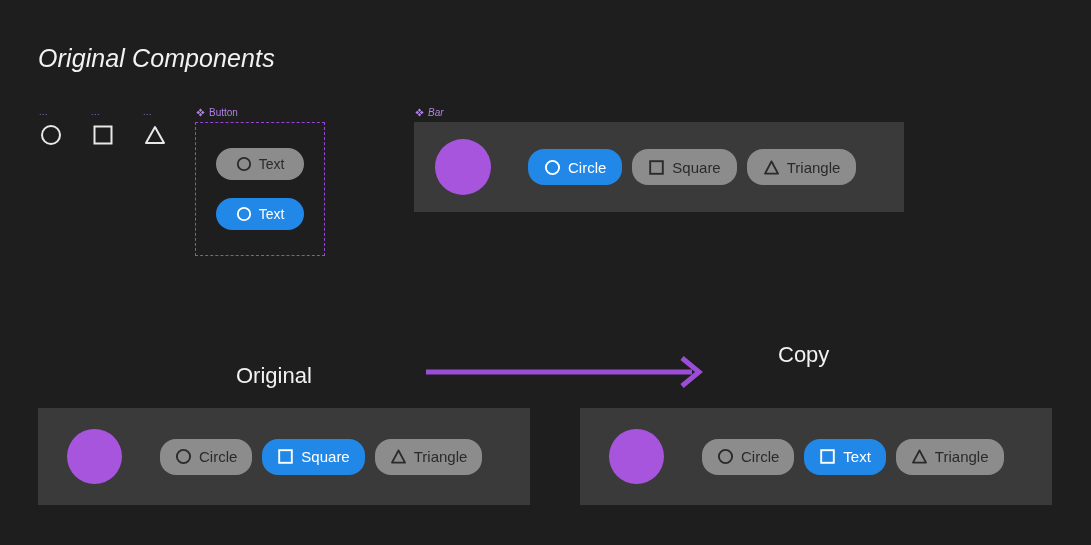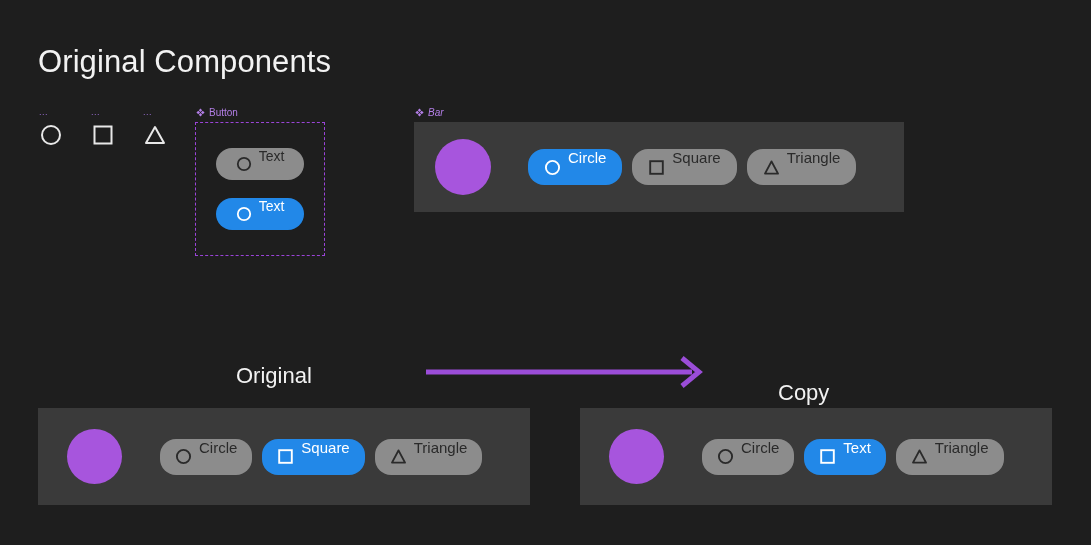--- a/index.html
+++ b/index.html
@@ -19,24 +19,25 @@
   .canvas {
     position: absolute;
     inset: 0;
   }
 
   
   .page-title {
     position: absolute;
     left: 38px;
     top: 44px;
-    font-size: 31px;
+    font-size: 25px;
     color: #f2f2f2;
     letter-spacing: 0.1px;
     white-space: nowrap;
+    font-style: italic;
   }
 
   
   .shape-strip {
     position: absolute;
     left: 38px;
     top: 108px;
     display: flex;
     gap: 24px;
   }
@@ -90,20 +91,21 @@
     display: flex;
     flex-direction: column;
     align-items: center;
     justify-content: center;
     gap: 18px;
   }
 
   
   .pill {
     display: inline-flex;
+    align-items: center;
     justify-content: center;
     gap: 7px;
     border-radius: 16px;
     box-sizing: border-box;
     white-space: nowrap;
     user-select: none;
   }
   .pill.gray {
     background: #8c8c8c;
     color: #2a2a2a;
@@ -162,21 +164,21 @@
   }
 
   
   .mid-label {
     position: absolute;
     font-size: 22px;
     color: #f2f2f2;
     white-space: nowrap;
   }
   .mid-label.instance { left: 236px; top: 363px; }
-  .mid-label.copy { left: 778px; top: 342px; margin-top: 38px; }
+  .mid-label.copy { left: 778px; top: 342px; }
 
   .arrow {
     position: absolute;
     left: 424px;
     top: 355px;
     width: 280px;
     height: 34px;
   }
   .arrow svg { display: block; }
 

